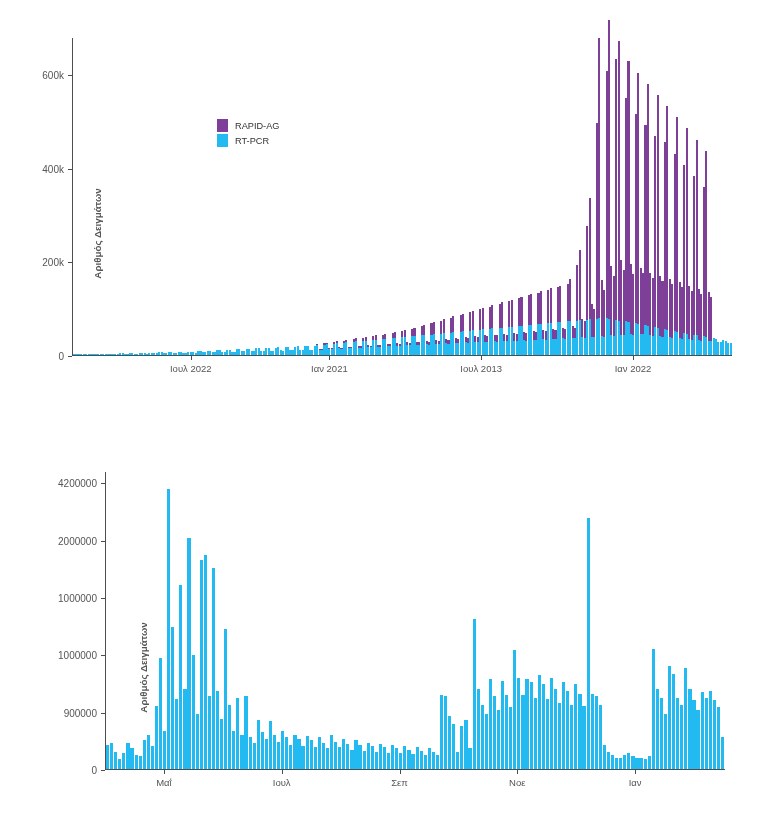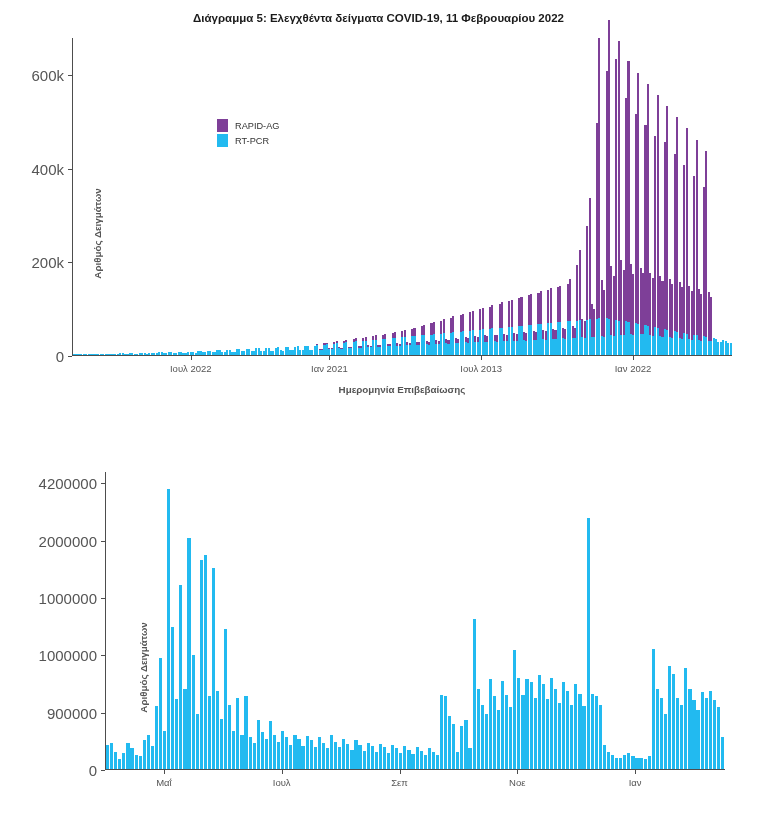--- a/index.html
+++ b/index.html
@@ -83,21 +83,21 @@
   }
   .ytick {
     left: -4px;
     width: 4px;
     height: 1px;
   }
   .ytick-label {
     position: absolute;
     right: calc(100% + 8px);
     transform: translateY(-50%);
-    font-size: 15px;
+    font-size: 10px;
     color: #555;
     white-space: nowrap;
     text-align: left;
   }
   .xtick-label {
     position: absolute;
     top: calc(100% + 7px);
     transform: translateX(-50%);
     font-size: 9.5px;
     color: #555;
@@ -177,21 +177,20 @@
   }
   .sw-rapid { background: #7e3f98; }
   .sw-pcr { background: #22baf0; }
 </style>
 </head>
 <body>
 
 <div class="page">
 
   <div class="chart-block" id="chart1-block">
-    <div class="chart-title" id="chart1-title">Διάγραμμα 5: Ελεγχθέντα δείγματα COVID-19, 11 Φεβρουαρίου 2022</div>
 
     <div class="plot" id="plot1">
       <div class="bars" id="bars1">
           <div class="bar" style="left: 0px; width: 2.09129px; height: 0.6px; bottom: 0px; background: rgb(34, 186, 240);"></div>
           <div class="bar" style="left: 2.43173px; width: 2.09129px; height: 0.6px; bottom: 0px; background: rgb(34, 186, 240);"></div>
           <div class="bar" style="left: 4.86347px; width: 2.09129px; height: 0.6px; bottom: 0px; background: rgb(34, 186, 240);"></div>
           <div class="bar" style="left: 7.2952px; width: 2.09129px; height: 0.699265px; bottom: 0px; background: rgb(34, 186, 240);"></div>
           <div class="bar" style="left: 9.72694px; width: 2.09129px; height: 0.839118px; bottom: 0px; background: rgb(34, 186, 240);"></div>
           <div class="bar" style="left: 12.1587px; width: 2.09129px; height: 0.6px; bottom: 0px; background: rgb(34, 186, 240);"></div>
           <div class="bar" style="left: 14.5904px; width: 2.09129px; height: 0.6px; bottom: 0px; background: rgb(34, 186, 240);"></div>
@@ -653,21 +652,20 @@
         </div>
         <div class="legend-row">
           <span class="legend-swatch sw-pcr"></span>
           <span class="legend-label">RT-PCR</span>
         </div>
       </div>
 
       <div class="axis-title-y" id="chart1-ytitle">Αριθμός Δειγμάτων</div>
     </div>
 
-    <div class="axis-title-x" id="chart1-xtitle">Ημερομηνία Επιβεβαίωσης</div>
   </div>
 
   <div class="chart-block" id="chart2-block">
 
     <div class="plot" id="plot2">
       <div class="bars" id="bars2">
           <div class="bar" style="left: 0px; width: 3.17645px; height: 23.9885px; background: rgb(34, 186, 240);"></div>
           <div class="bar" style="left: 4.07237px; width: 3.17645px; height: 26.2731px; background: rgb(34, 186, 240);"></div>
           <div class="bar" style="left: 8.14474px; width: 3.17645px; height: 17.1346px; background: rgb(34, 186, 240);"></div>
           <div class="bar" style="left: 12.2171px; width: 3.17645px; height: 10.2808px; background: rgb(34, 186, 240);"></div>

